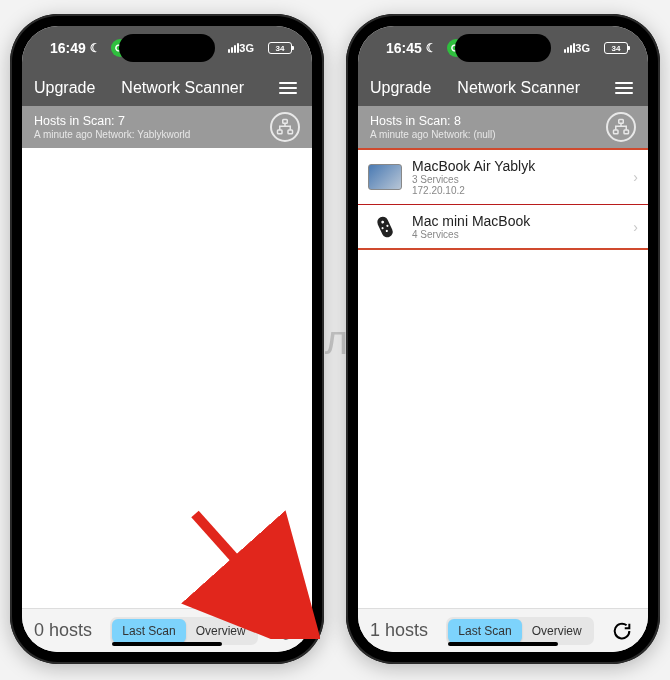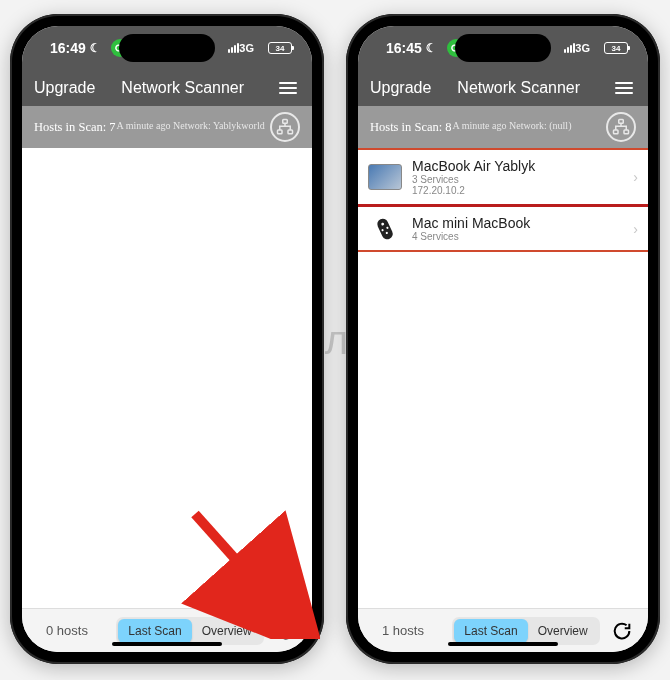--- a/index.html
+++ b/index.html
@@ -100,41 +100,41 @@
 
   .scaninfo {
     background: #9a9a9a;
     color: #fff;
     padding: 6px 12px;
     display: flex;
     align-items: center;
     justify-content: space-between;
     font-size: 12px;
   }
-  .scaninfo .lines { display: flex; flex-direction: row; gap: 1px; font-family: Liberation Serif, serif; }
+  .scaninfo .lines { display: flex; flex-direction: column; gap: 1px; }
   .scaninfo .line1 { font-size: 12.5px; }
   .scaninfo .line2 { font-size: 10px; color: #e7e7e7; }
   .net-icon {
     width: 30px; height: 30px; border: 2px solid #e8e8e8;
     border-radius: 50%; position: relative;
     display: flex; align-items: center; justify-content: center;
   }
   .net-icon svg { width: 18px; height: 18px; }
 
   .content {
     flex: 1;
     background: #fff;
     overflow: hidden;
     position: relative;
   }
 
   .host-list { border: 2px solid #d04a2e; border-left: none; border-right: none; }
   .host-row {
     display: flex; align-items: center; gap: 10px;
-    padding: 8px 10px; border-bottom: 3px solid #b91c1c;
+    padding: 8px 10px; border-bottom: 1px solid #b91c1c;
     position: relative;
   }
   .host-row:last-child { border-bottom: none; }
   .host-icon {
     width: 34px; height: 26px; display: flex;
     align-items: center; justify-content: center; font-size: 20px;
   }
   .host-icon.laptop {
     background: linear-gradient(135deg,#4a7ab3,#b8c6d6);
     border-radius: 3px; border: 1px solid #888;
@@ -148,21 +148,21 @@
 
   .toolbar {
     height: 44px;
     background: #f4f4f4;
     border-top: 1px solid #ddd;
     display: flex;
     align-items: center;
     padding: 0 12px;
     gap: 8px;
   }
-  .hosts-count { font-size: 13px; color: #555; flex: 0 0 auto; width: 62px; margin-left: 12px;}
+  .hosts-count { font-size: 18px; color: #555; flex: 0 0 auto; width: 62px;}
   .seg {
     display: flex; background: #e6e6e6; border-radius: 7px;
     padding: 2px; margin-left: auto; margin-right: auto;
   }
   .seg button {
     border: none; background: transparent; padding: 5px 10px;
     font-size: 12px; border-radius: 6px; color: #333;
   }
   .seg button.active { background: #7dd3fc; box-shadow: 0 1px 2px rgba(0,0,0,0.15); font-weight: 400;}
   .refresh {

